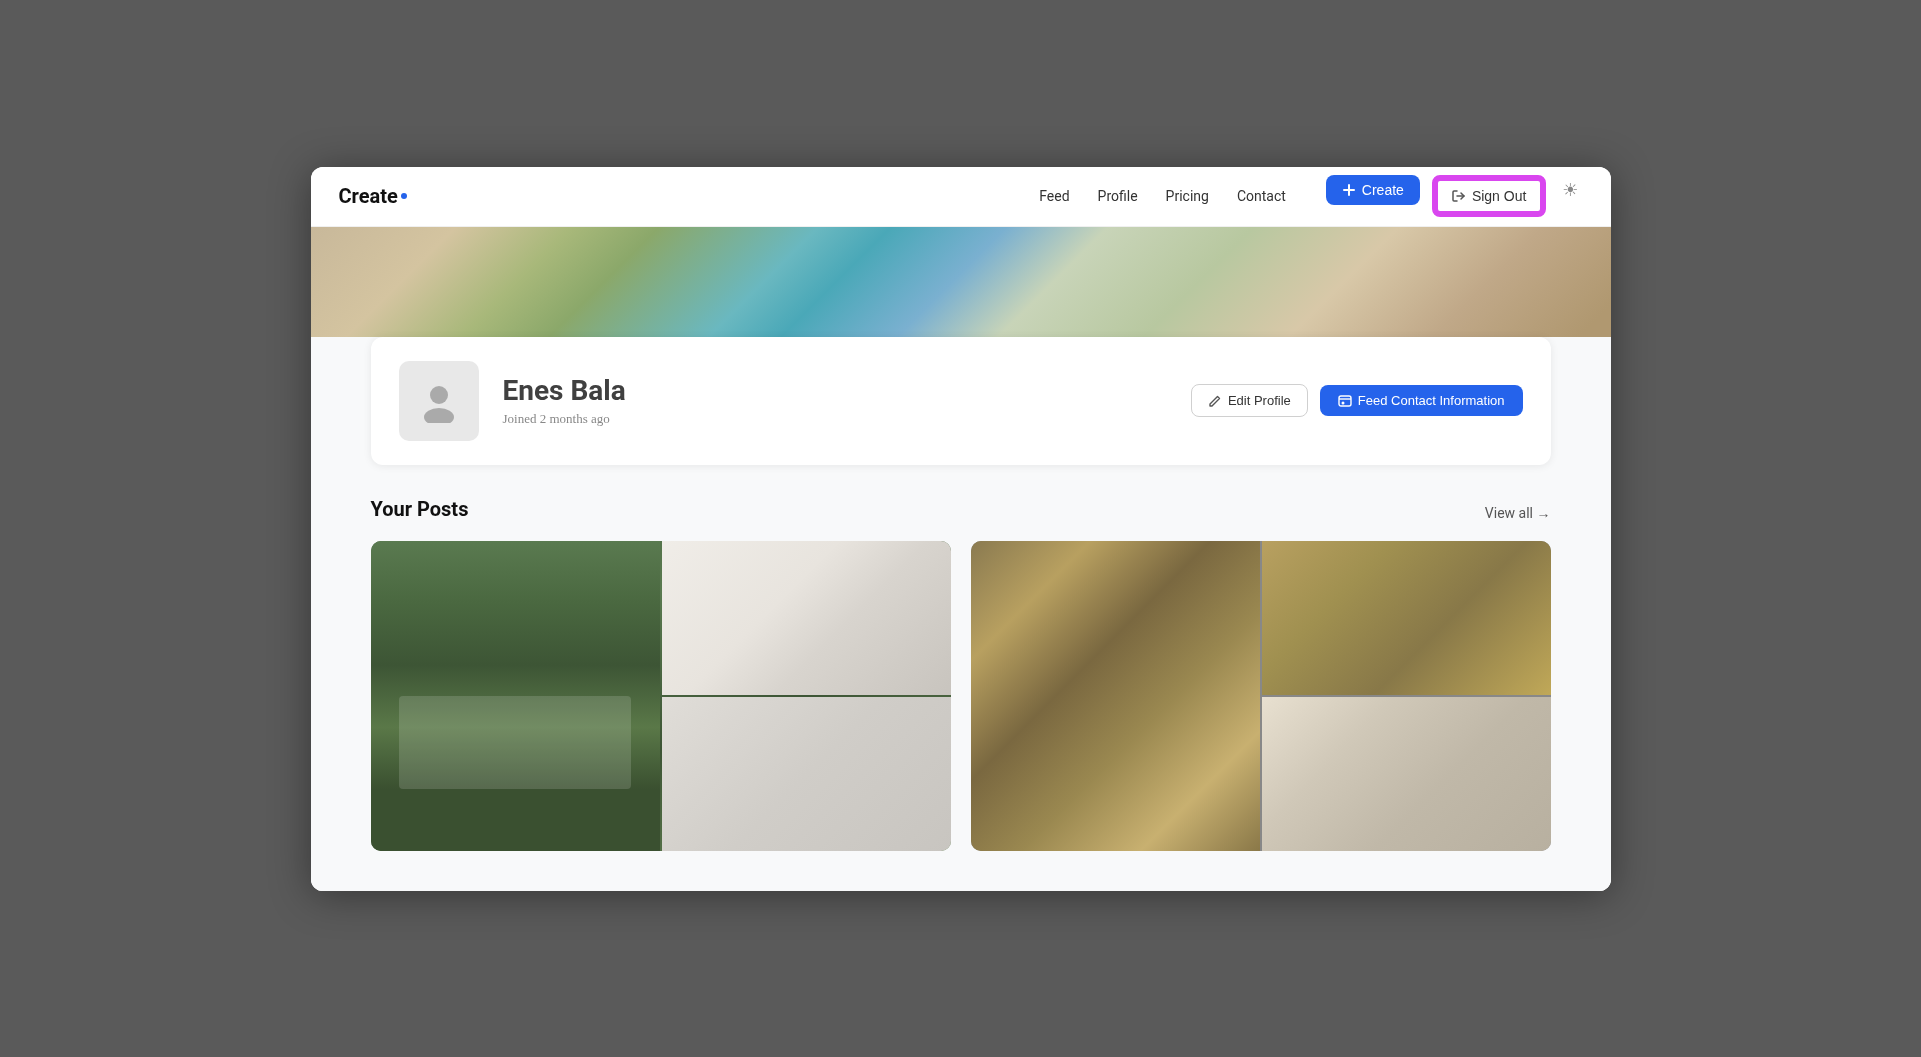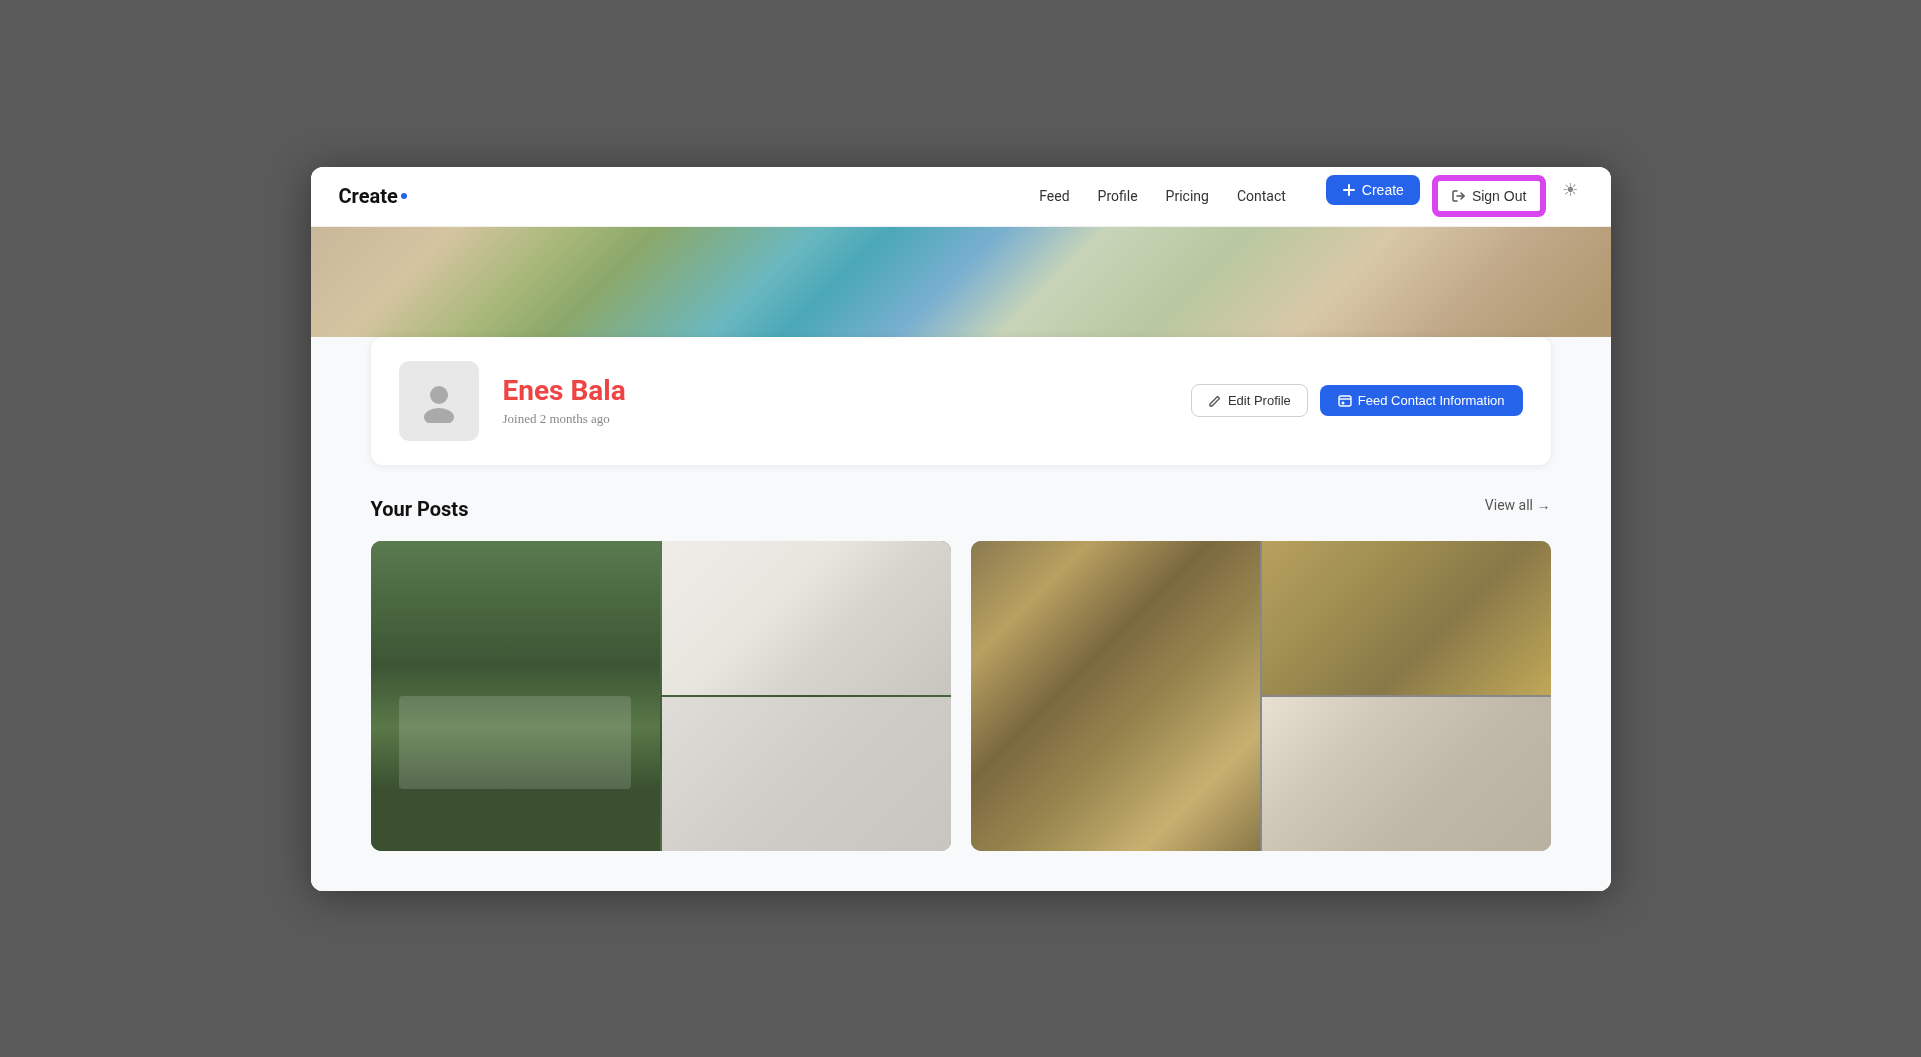--- a/index.html
+++ b/index.html
@@ -148,21 +148,21 @@
       align-items: center;
       justify-content: center;
       flex-shrink: 0;
     }
     .profile-info {
       flex: 1;
     }
     .profile-name {
       font-size: 28px;
       font-weight: 700;
-      color: #ef4444;
+      color: #404040;
       margin-bottom: 4px;
     }
     .profile-joined {
       font-size: 13px;
       color: #888;
       font-family: Liberation Serif, serif;
     }
     .profile-actions {
       display: flex;
       align-items: center;
@@ -195,21 +195,21 @@
       align-items: center;
       gap: 6px;
     }
     
     .posts-section {
       background: #f8f9fa;
       padding: 32px 60px 40px;
     }
     .posts-header {
       display: flex;
-      align-items: flex-start;
+      align-items: flex-end;
       justify-content: space-between;
       margin-bottom: 20px;
     }
     .posts-title {
       font-size: 20px;
       font-weight: 700;
       color: #111;
     }
     .view-all-link {
       font-size: 14px;

